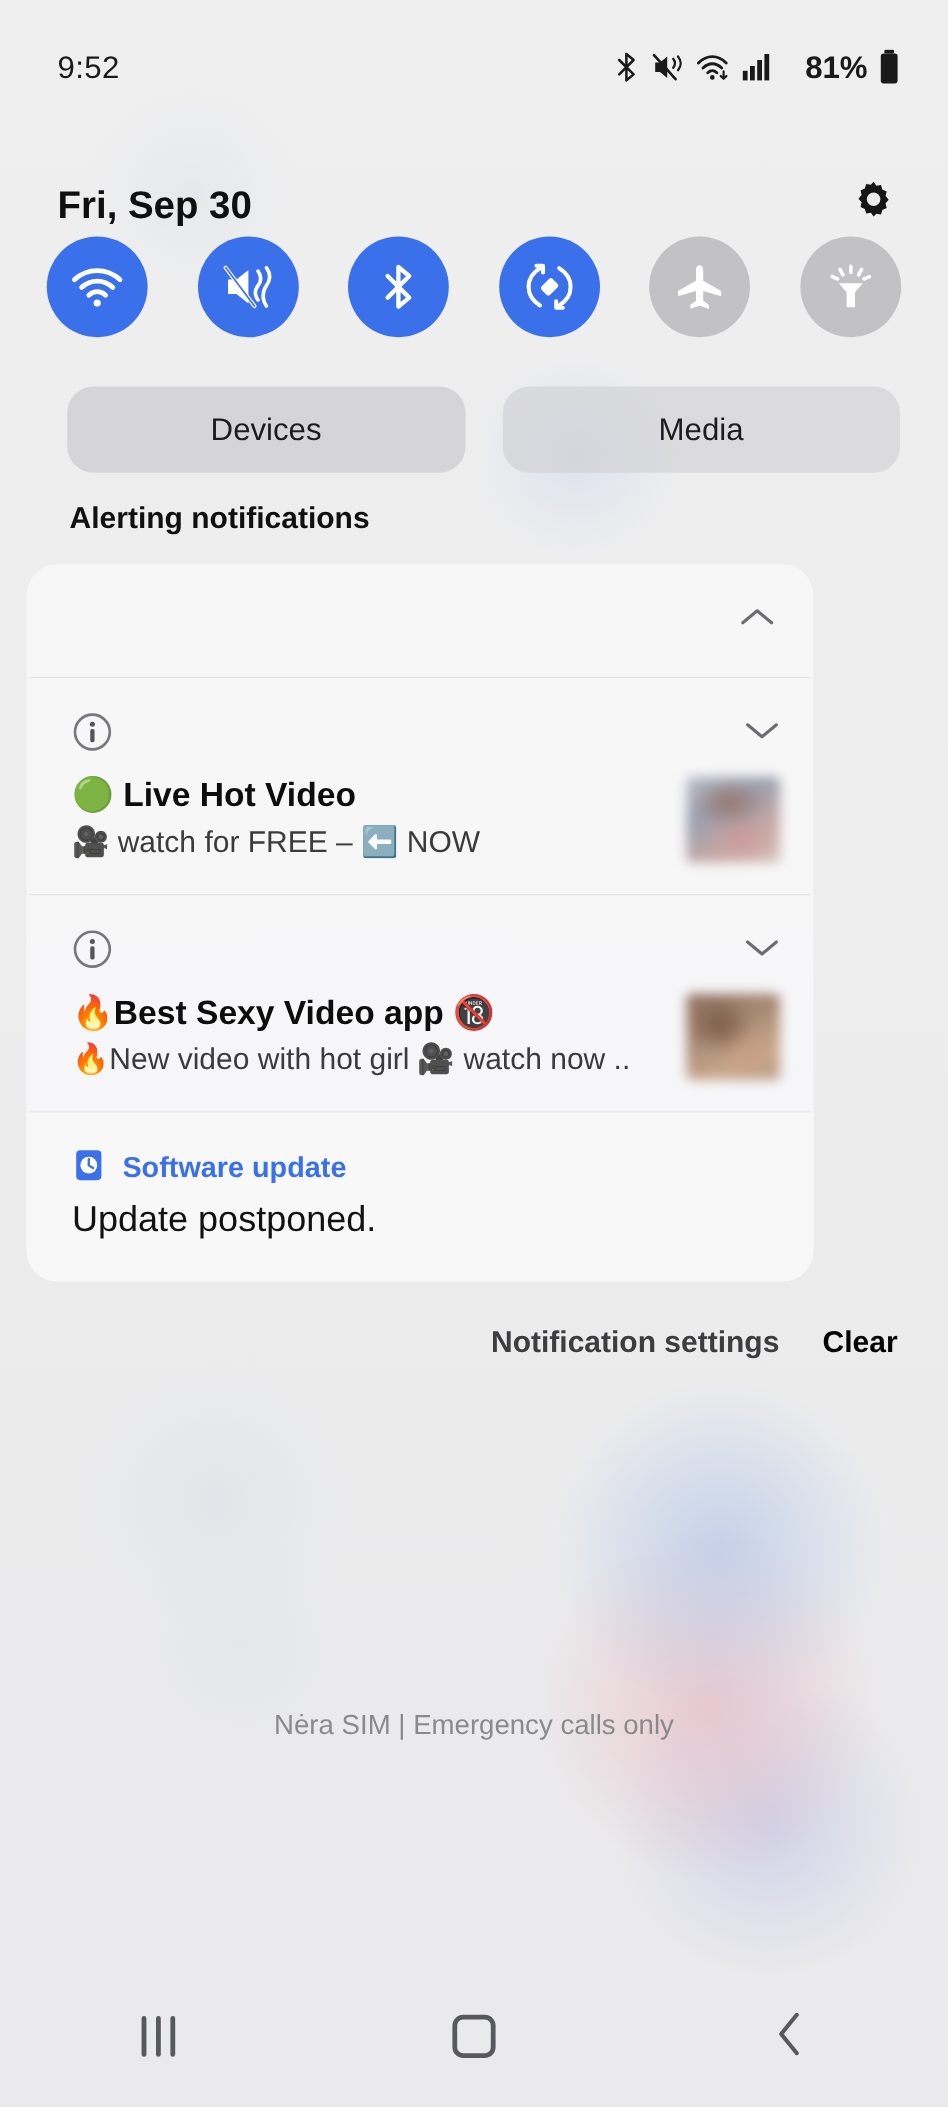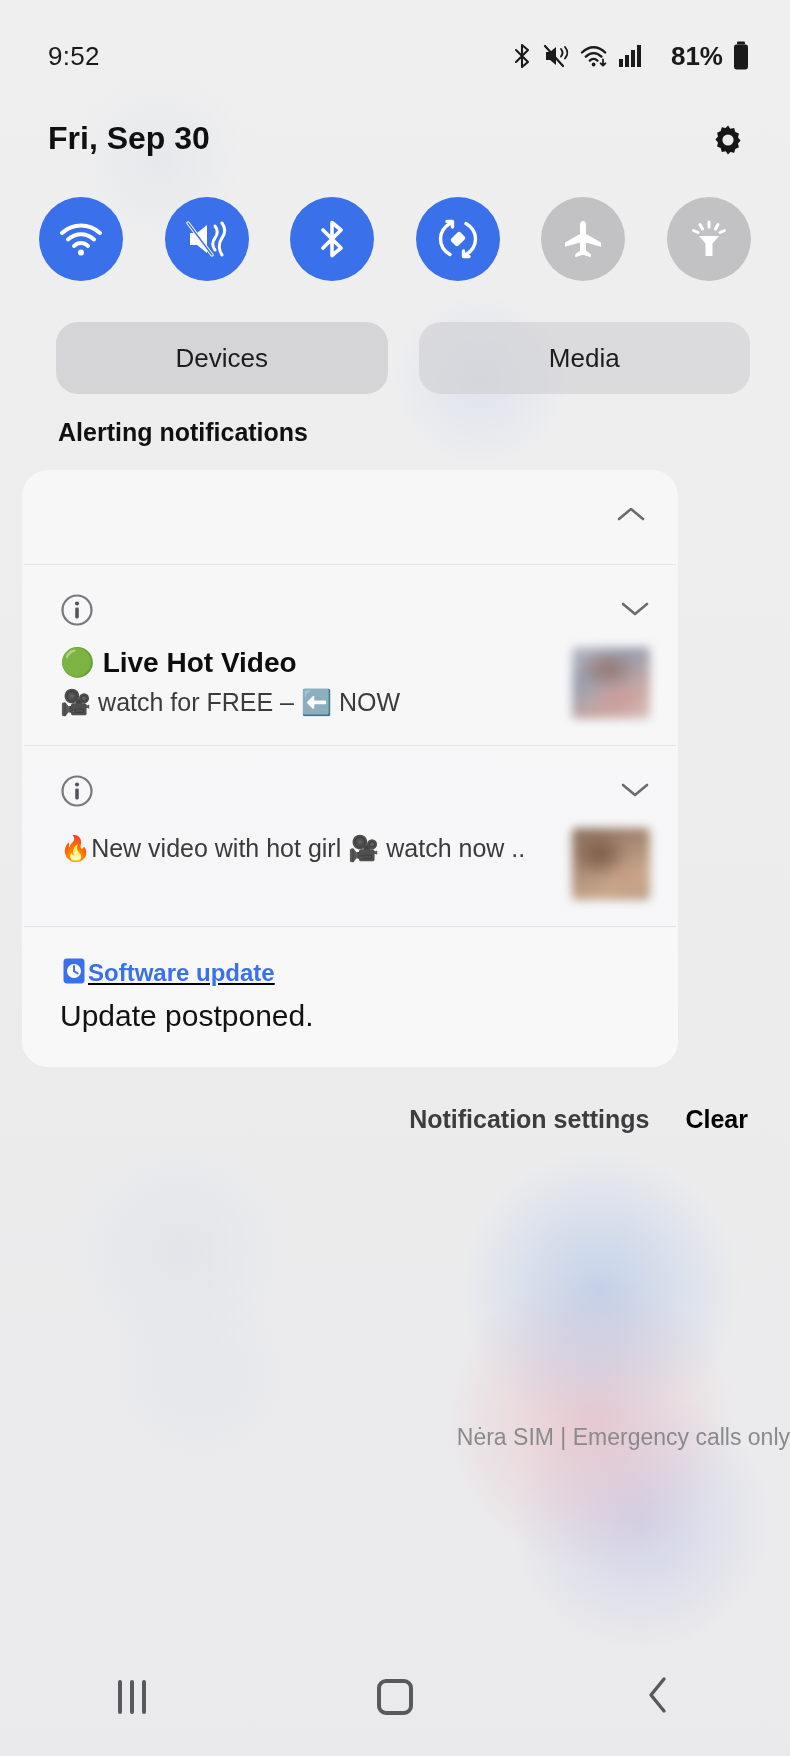--- a/index.html
+++ b/index.html
@@ -87,21 +87,21 @@
     font-weight: 600;
     margin-left: 20px;
   }
 
   
   .qs-header {
     position: absolute;
     top: 120px; left: 0; right: 0;
     height: 70px;
     display: flex;
-    align-items: flex-start;
+    align-items: flex-end;
     justify-content: space-between;
     padding: 0 40px 0 48px;
   }
   .qs-date {
     font-size: 32px;
     font-weight: bold;
     color: #101010;
   }
   .gear-btn { width: 44px; height: 44px; display: flex; align-items: center; justify-content: center; }
 
@@ -239,21 +239,21 @@
   }
 
   
   .notif-update {
     padding: 30px 28px 34px 38px;
     background: rgba(249,249,250,0.55);
   }
   .update-head {
     display: flex;
     align-items: center;
-    text-decoration: underline;
+    gap: 14px;
   }
   .update-app {
     font-size: 24px;
     font-weight: bold;
     color: #3a70ea;
   }
   .update-msg {
     margin-top: 10px;
     font-size: 30px;
     color: #121212;
@@ -273,21 +273,21 @@
     font-weight: bold;
     color: #3d3d3f;
   }
   .footer-btn.clear { color: #000000; }
 
   
   .carrier {
     position: absolute;
     top: 1424px;
     left: 0; right: 0;
-    text-align: right;
+    text-align: center;
     font-size: 23px;
     color: #8a8a8d;
   }
 
   
   .navbar {
     position: absolute;
     bottom: 0; left: 0; right: 0;
     height: 118px;
     display: flex;
@@ -489,20 +489,21 @@
         </svg>
       </span>
       <span>
         <svg width="30" height="20" viewBox="0 0 30 20">
             <path d="M3 6l12 10L27 6" fill="none" stroke="#6c6c70" stroke-width="2.6" stroke-linecap="round" stroke-linejoin="round"></path>
           </svg>
       </span>
     </div>
     <div class="notif-body">
       <div class="notif-text">
+        <div class="notif-title">🔥Best Sexy Video app 🔞</div>
         <div class="notif-sub">🔥New video with hot girl 🎥 watch now ..</div>
       </div>
       <div class="thumb t2"></div>
     </div>
   </div>
 
   <div class="divider"></div>
 
   <div class="notif-update">
     <div class="update-head">

